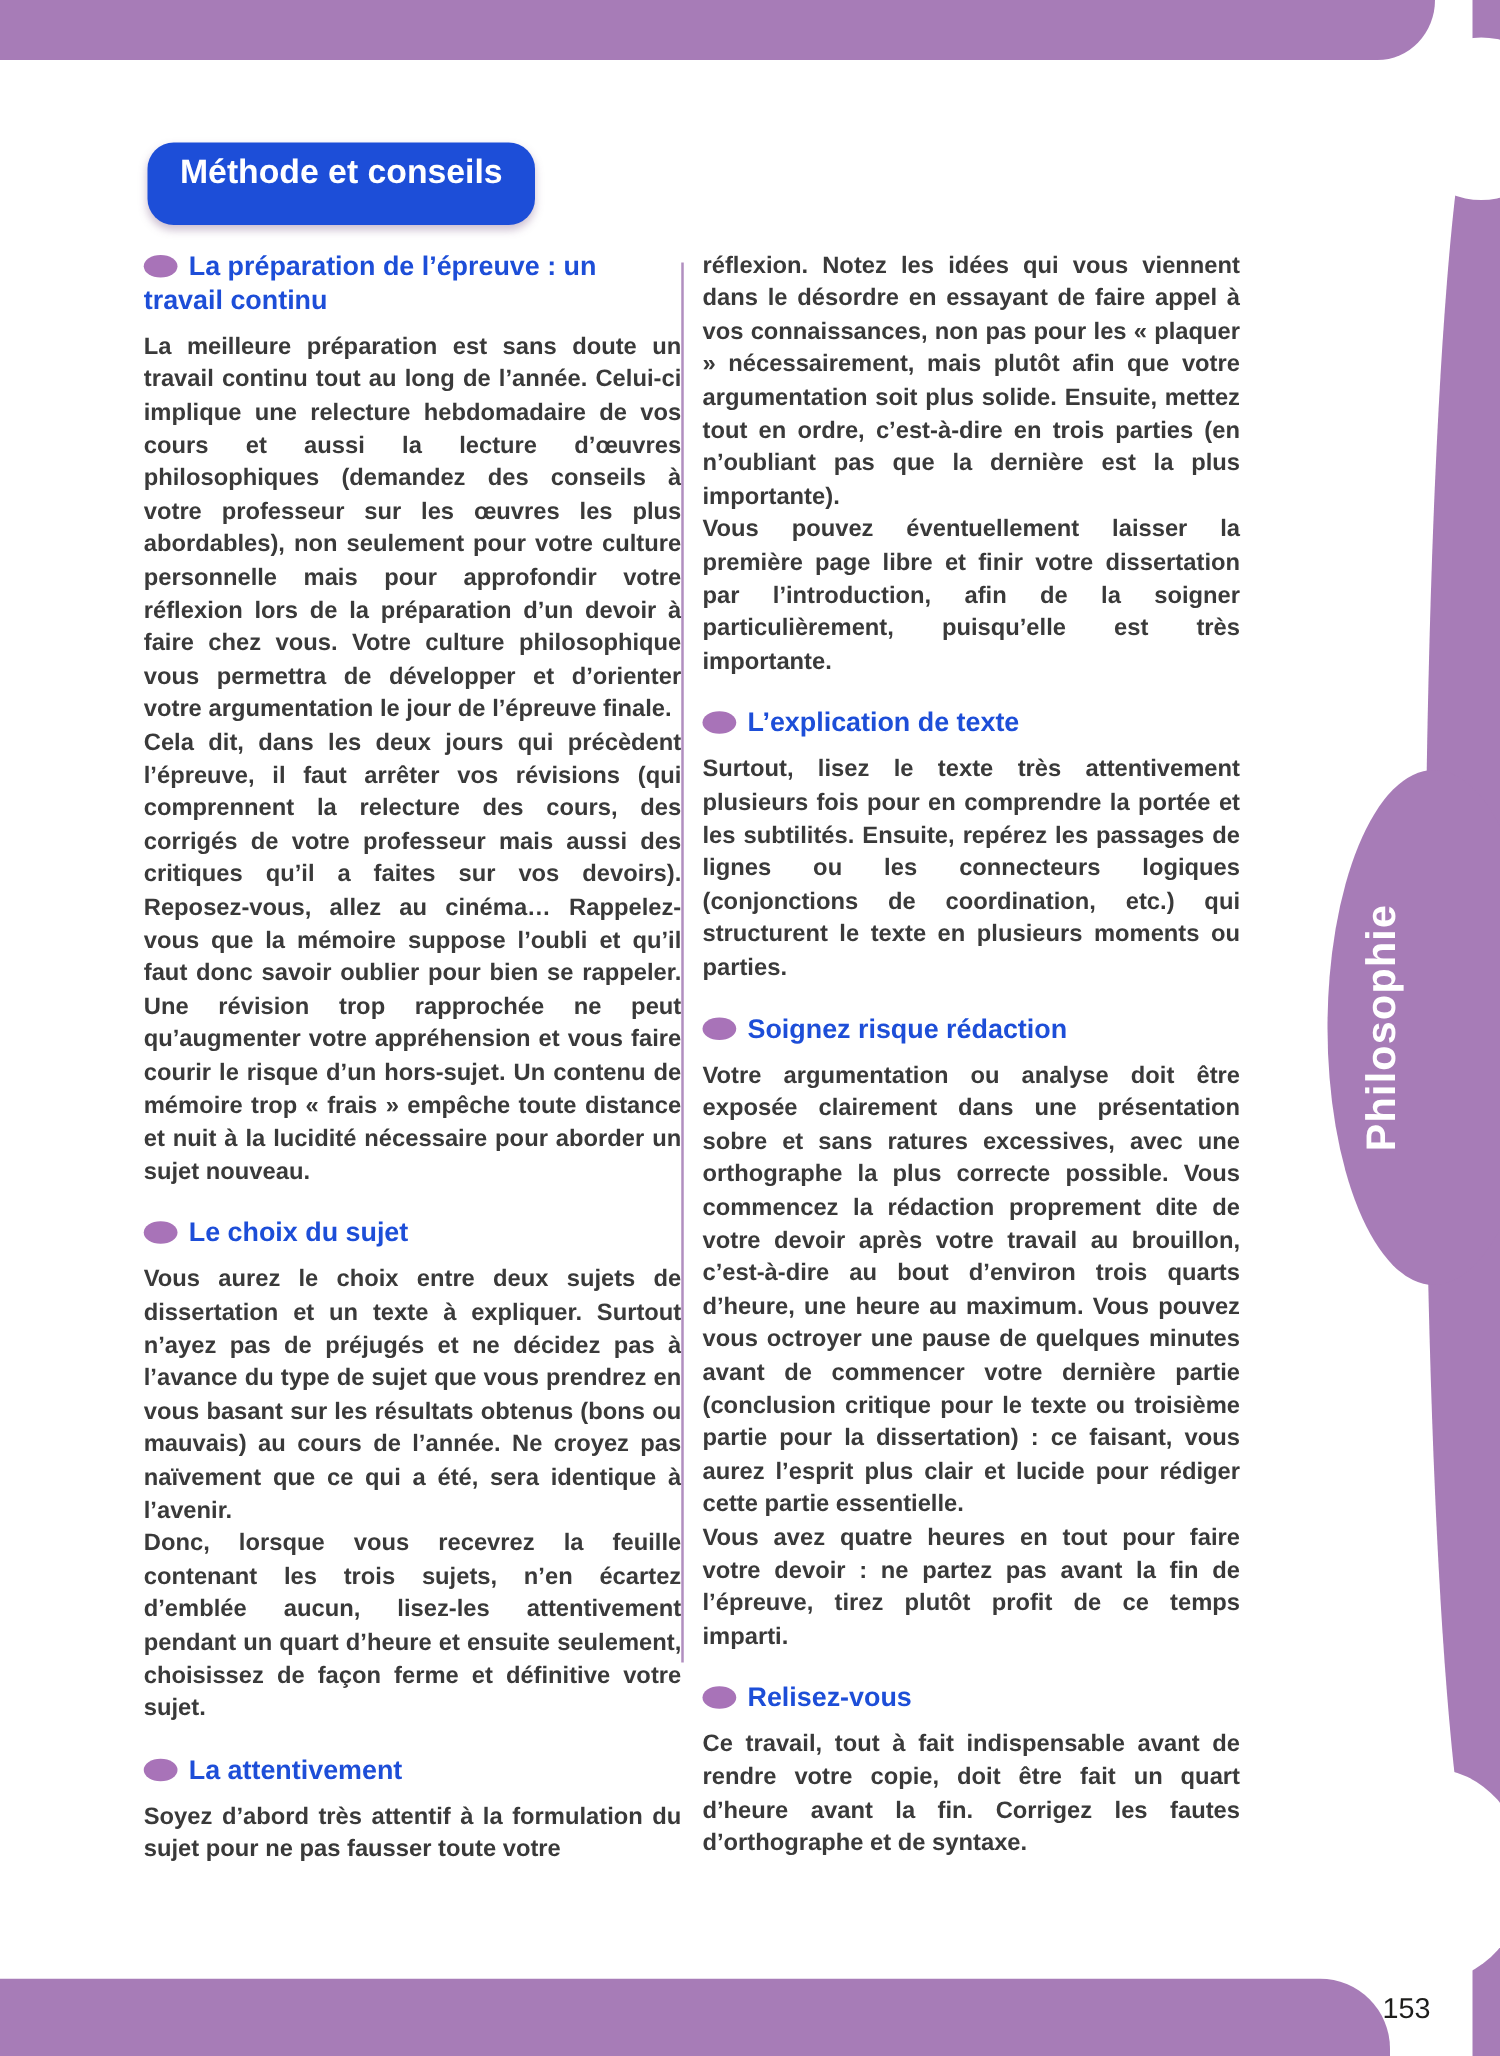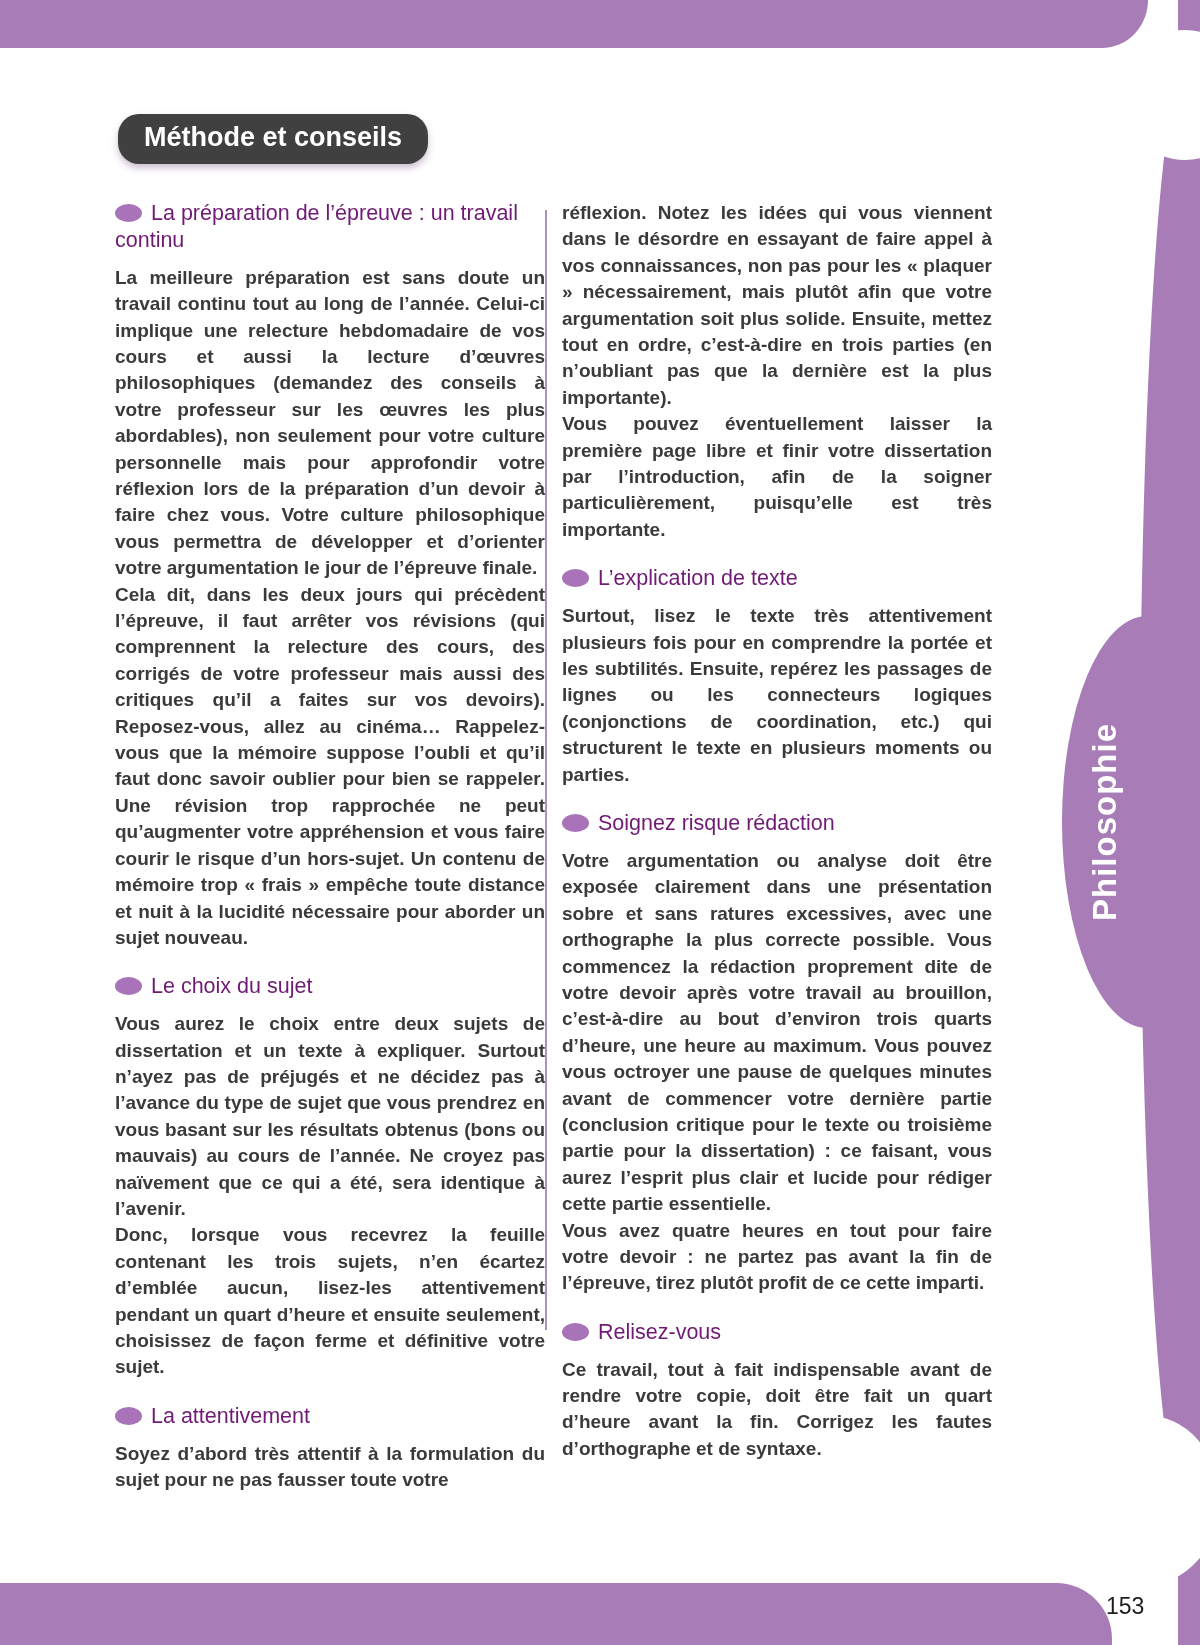--- a/index.html
+++ b/index.html
@@ -21,33 +21,33 @@
 
   
   .tab-bulge{position:absolute;right:-32px;top:616px;width:170px;height:412px;
              background:#a77cb7;border-radius:50%;z-index:3;
              display:flex;align-items:center;justify-content:flex-start;padding-left:24px;
              box-sizing:border-box;}
   .tab-label{writing-mode:vertical-rl;transform:rotate(180deg);
              color:#ffffff;font-weight:bold;font-size:33px;letter-spacing:1px;}
 
   
-  .badge{position:absolute;left:118px;top:114px;background:#404040;color:#ffffff;
-         font-weight:bold;font-size:27px;padding:8px 26px 11px;border-radius:21px;
+  .badge{position:absolute;left:118px;top:114px;background:#1d4ed8;color:#ffffff;
+         font-weight:bold;font-size:27px;padding:8px 26px 27px;border-radius:21px;
          box-shadow:0 4px 7px rgba(110,70,120,0.35);z-index:4;}
 
   
   .columns{position:absolute;left:115px;top:200px;width:877px;display:flex;
            column-gap:17px;z-index:4;}
   .col{width:430px;}
   .divider{position:absolute;left:545px;top:210px;height:1120px;width:2px;
            background:#b18fc0;z-index:4;}
 
   p.body{margin:0;font-size:19px;line-height:1.39;text-align:justify;color:#3a3a3a;font-weight:bold;}
-  .sec{margin:22px 0 11px;font-size:21.5px;font-weight:normal;color:#701a75;
+  .sec{margin:22px 0 11px;font-size:21.5px;font-weight:bold;color:#1d4ed8;
        line-height:1.25;}
   .sec.first{margin-top:0;}
   .bullet{display:inline-block;width:27px;height:18px;border-radius:50%;
           background:#a873b8;margin-right:9px;vertical-align:-2px;}
 
   .page-number{position:absolute;left:1106px;top:1560px;font-size:23px;
                color:#1d1d1b;z-index:10;margin-top:33px;}
 </style>
 </head>
 <body>
@@ -80,21 +80,21 @@
     <p class="body">Soyez d’abord très attentif à la formulation du sujet pour ne pas fausser toute votre</p>
   </div>
 
   <div class="col">
     <p class="body">réflexion. Notez les idées qui vous viennent dans le désordre en essayant de faire appel à vos connaissances, non pas pour les « plaquer » nécessairement, mais plutôt afin que votre argumentation soit plus solide. Ensuite, mettez tout en ordre, c’est-à-dire en trois parties (en n’oubliant pas que la dernière est la plus importante).</p>
     <p class="body">Vous pouvez éventuellement laisser la première page libre et finir votre dissertation par l’introduction, afin de la soigner particulièrement, puisqu’elle est très importante.</p>
     <div class="sec"><span class="bullet"></span><span>L’explication de texte</span></div>
     <p class="body">Surtout, lisez le texte très attentivement plusieurs fois pour en comprendre la portée et les subtilités. Ensuite, repérez les passages de lignes ou les connecteurs logiques (conjonctions de coordination, etc.) qui structurent le texte en plusieurs moments ou parties.</p>
     <div class="sec"><span class="bullet"></span><span>Soignez risque rédaction</span></div>
     <p class="body">Votre argumentation ou analyse doit être exposée clairement dans une présentation sobre et sans ratures excessives, avec une orthographe la plus correcte possible. Vous commencez la rédaction proprement dite de votre devoir après votre travail au brouillon, c’est-à-dire au bout d’environ trois quarts d’heure, une heure au maximum. Vous pouvez vous octroyer une pause de quelques minutes avant de commencer votre dernière partie (conclusion critique pour le texte ou troisième partie pour la dissertation) : ce faisant, vous aurez l’esprit plus clair et lucide pour rédiger cette partie essentielle.</p>
-    <p class="body">Vous avez quatre heures en tout pour faire votre devoir : ne partez pas avant la fin de l’épreuve, tirez plutôt profit de ce cette imparti.</p>
+    <p class="body">Vous avez quatre heures en tout pour faire votre devoir : ne partez pas avant la fin de l’épreuve, tirez plutôt profit de ce temps imparti.</p>
     <div class="sec"><span class="bullet"></span><span>Relisez-vous</span></div>
     <p class="body">Ce travail, tout à fait indispensable avant de rendre votre copie, doit être fait un quart d’heure avant la fin. Corrigez les fautes d’orthographe et de syntaxe.</p>
   </div>
 
 </div>
 
 <div class="divider"></div>
 
 <div class="page-number">153</div>
 

